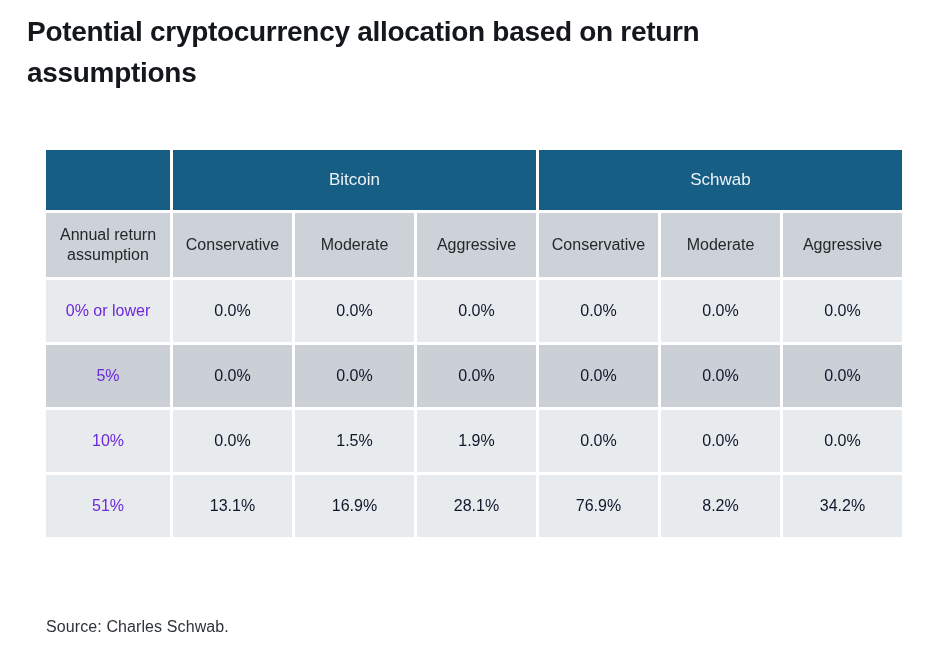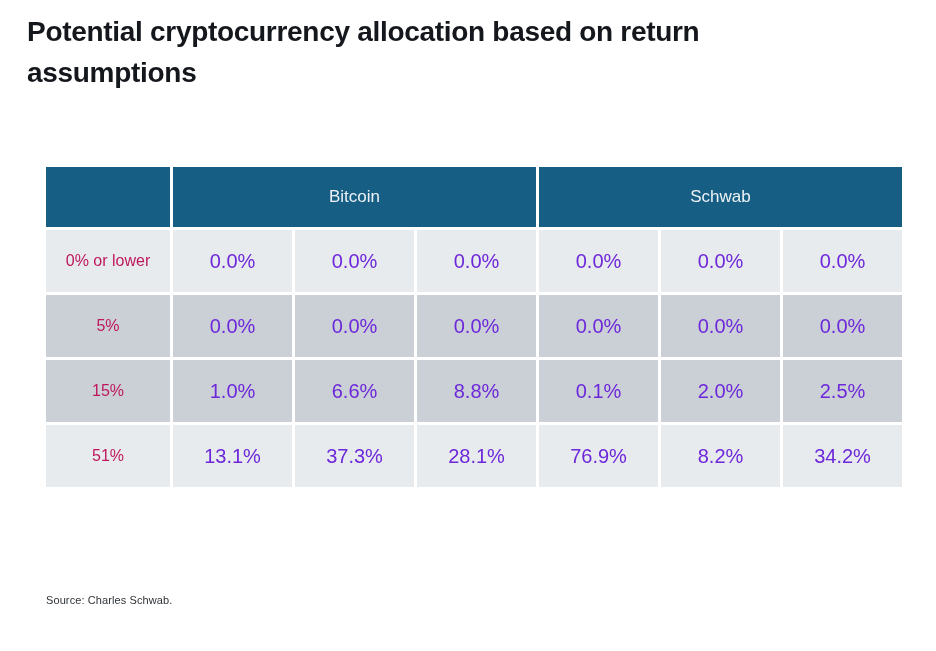--- a/index.html
+++ b/index.html
@@ -23,21 +23,21 @@
     margin: 0;
     font-size: 28px;
     line-height: 1.45;
     font-weight: 700;
     color: #14171c;
     letter-spacing: -0.3px;
   }
   table.alloc-table {
     position: absolute;
     left: 43px;
-    top: 164px;
+    top: 147px;
     width: 862px;
     border-collapse: separate;
     border-spacing: 3px;
     table-layout: fixed;
   }
   table.alloc-table th,
   table.alloc-table td {
     padding: 0 6px;
     text-align: center;
     vertical-align: middle;
@@ -58,33 +58,33 @@
   }
   .colh {
     background: var(--hdr-gray);
     color: #24282c;
     font-size: 16px;
     line-height: 1.25;
   }
   tr.row-light td { background: var(--row-light); }
   tr.row-dark  td { background: var(--row-dark); }
   td.rowlabel {
-    color: #be185d;
+    color: #6d28d9;
     font-size: 16px;
   }
   td.val {
-    color: #6d28d9;
-    font-size: 20px;
+    color: #0f172a;
+    font-size: 16px;
   }
   .source {
     position: absolute;
     left: 46px;
-    top: 594px;
+    top: 618px;
     margin: 0;
-    font-size: 11px;
+    font-size: 16px;
     color: #2e3338;
     letter-spacing: 0.1px;
   }
 </style>
 </head>
 <body>
 
 <div class="page">
 
   <h1 class="title">Potential cryptocurrency allocation based on return assumptions</h1>
@@ -98,53 +98,62 @@
         <col>
         <col>
         <col>
     </colgroup>
     <thead>
       <tr class="group-row">
         <th class="corner"></th>
         <th class="group" colspan="3">Bitcoin</th>
         <th class="group" colspan="3">Schwab</th>
       </tr>
+      <tr class="col-row">
+        <th class="colh">Annual return assumption</th>
+        <th class="colh">Conservative</th>
+        <th class="colh">Moderate</th>
+        <th class="colh">Aggressive</th>
+        <th class="colh">Conservative</th>
+        <th class="colh">Moderate</th>
+        <th class="colh">Aggressive</th>
+      </tr>
     </thead>
     <tbody>
       <tr class="data-row row-light">
         <td class="rowlabel">0% or lower</td>
         <td class="val">0.0%</td>
         <td class="val">0.0%</td>
         <td class="val">0.0%</td>
         <td class="val">0.0%</td>
         <td class="val">0.0%</td>
         <td class="val">0.0%</td>
       </tr>
       <tr class="data-row row-dark">
         <td class="rowlabel">5%</td>
         <td class="val">0.0%</td>
         <td class="val">0.0%</td>
         <td class="val">0.0%</td>
         <td class="val">0.0%</td>
         <td class="val">0.0%</td>
         <td class="val">0.0%</td>
       </tr>
-      <tr class="data-row row-dark">
-        <td class="rowlabel">15%</td>
-        <td class="val">1.0%</td>
-        <td class="val">6.6%</td>
-        <td class="val">8.8%</td>
-        <td class="val">0.1%</td>
-        <td class="val">2.0%</td>
-        <td class="val">2.5%</td>
+      <tr class="data-row row-light">
+        <td class="rowlabel">10%</td>
+        <td class="val">0.0%</td>
+        <td class="val">1.5%</td>
+        <td class="val">1.9%</td>
+        <td class="val">0.0%</td>
+        <td class="val">0.0%</td>
+        <td class="val">0.0%</td>
       </tr>
       <tr class="data-row row-light">
         <td class="rowlabel">51%</td>
         <td class="val">13.1%</td>
-        <td class="val">37.3%</td>
+        <td class="val">16.9%</td>
         <td class="val">28.1%</td>
         <td class="val">76.9%</td>
         <td class="val">8.2%</td>
         <td class="val">34.2%</td>
       </tr>
     </tbody>
   </table>
 
   <p class="source">Source: Charles Schwab.</p>
 

